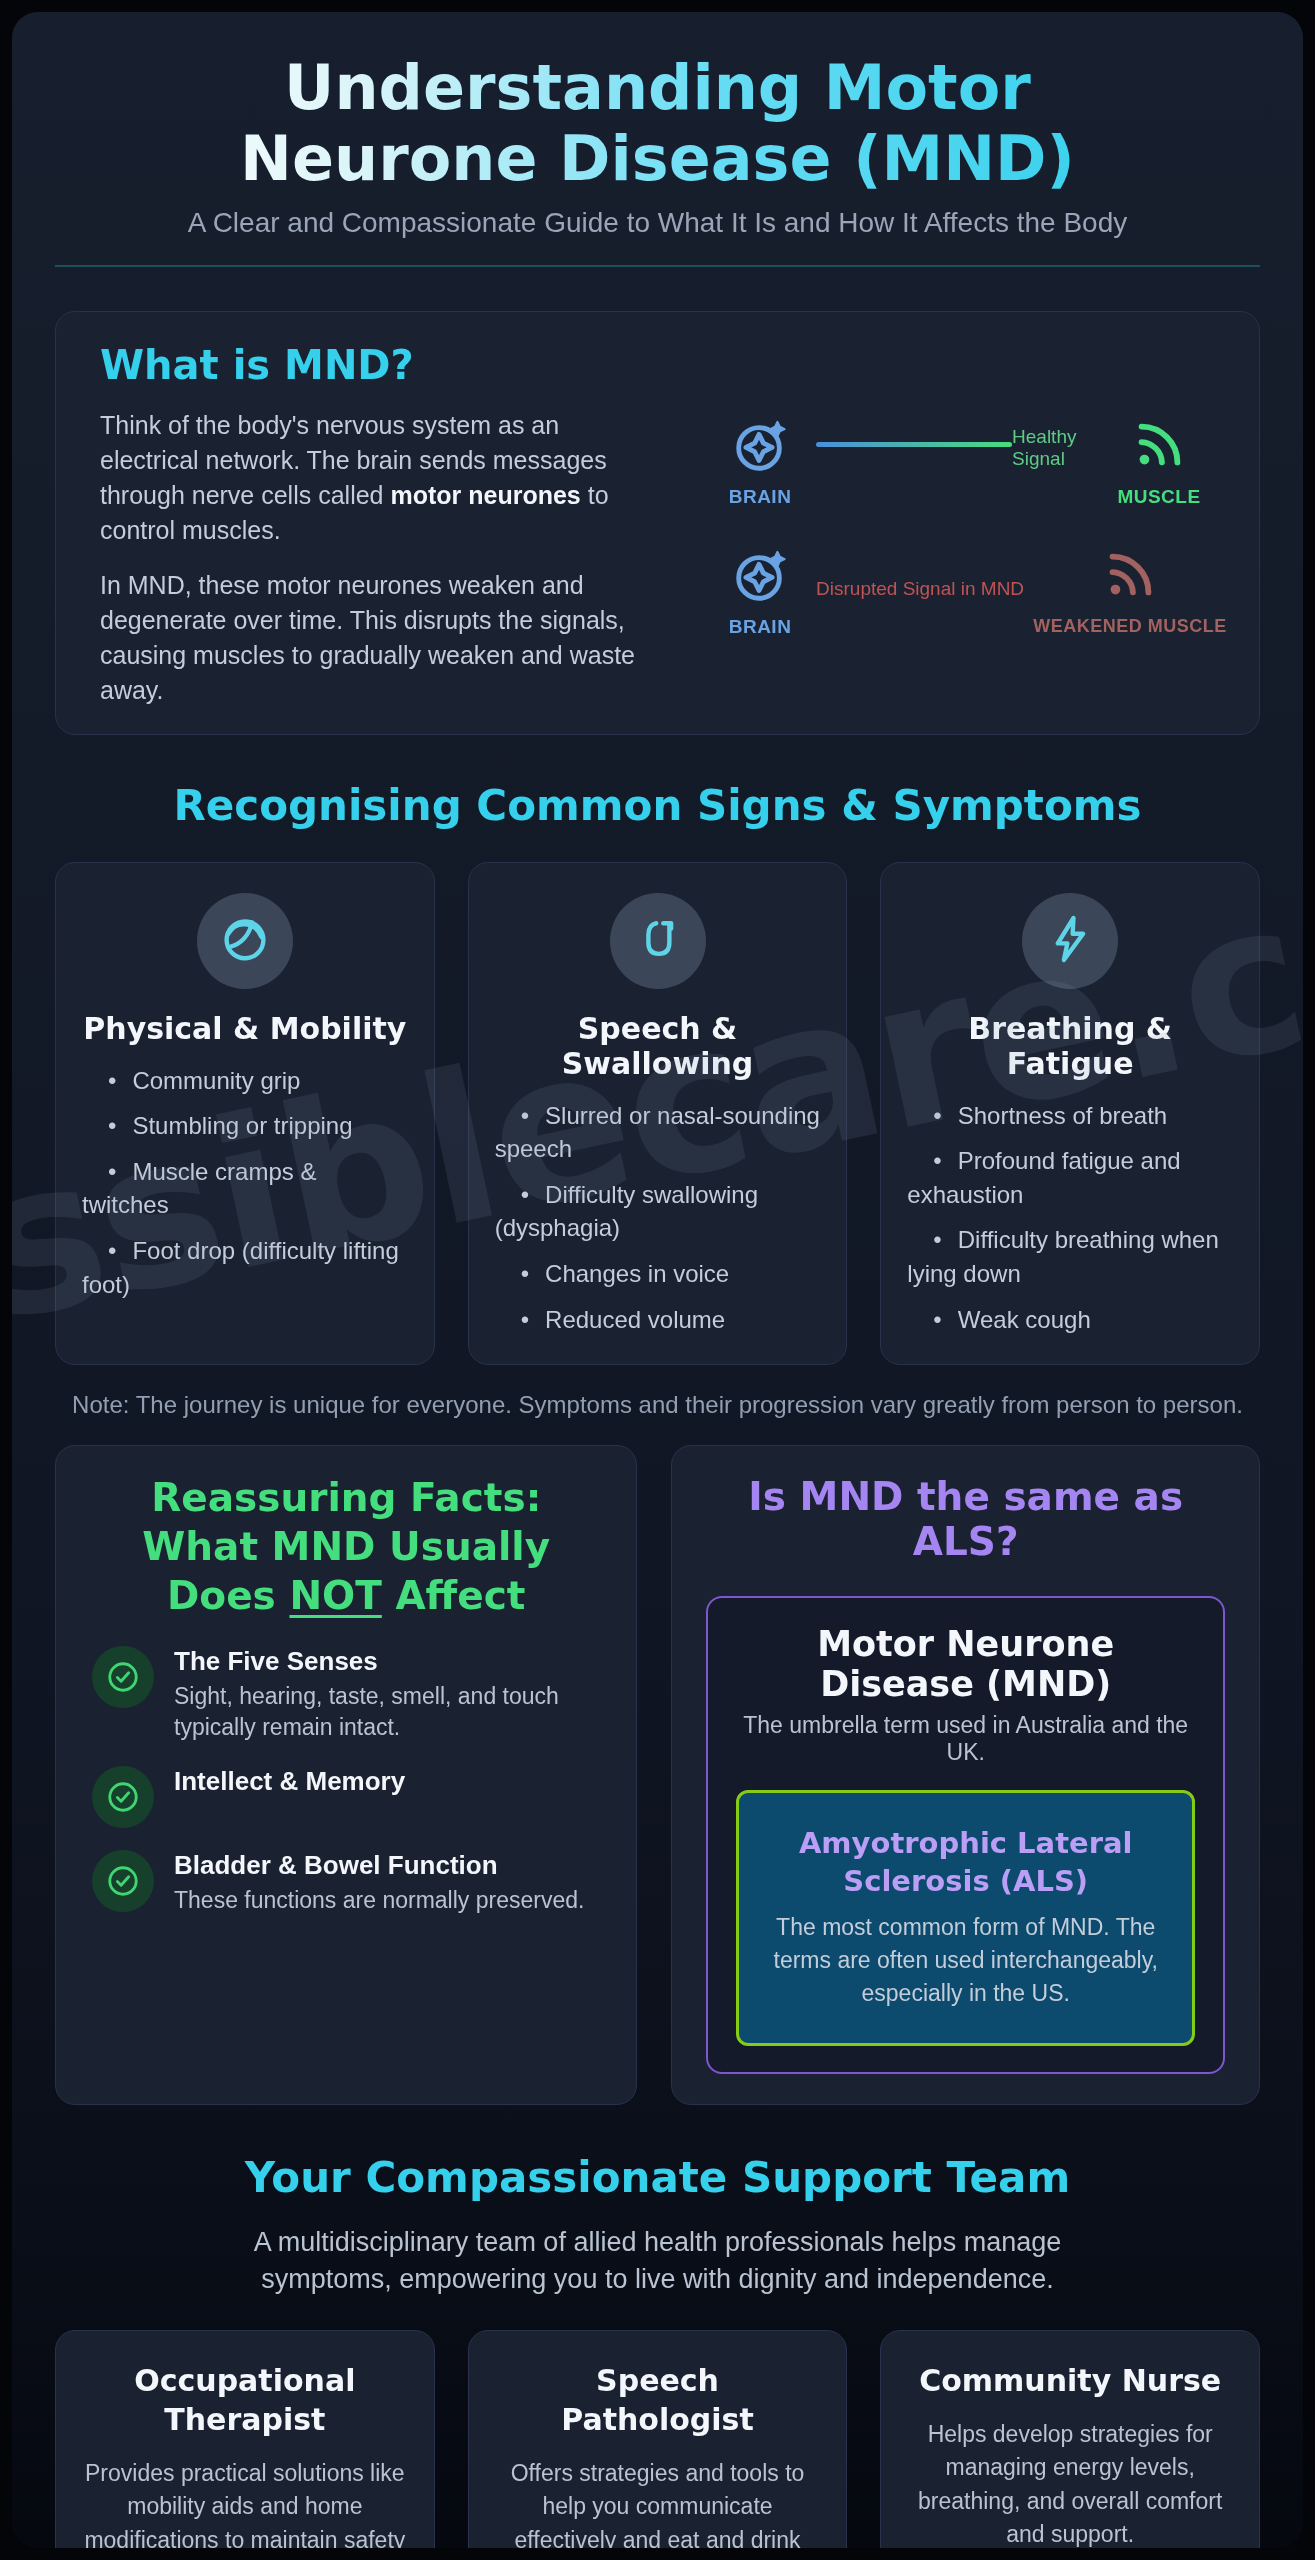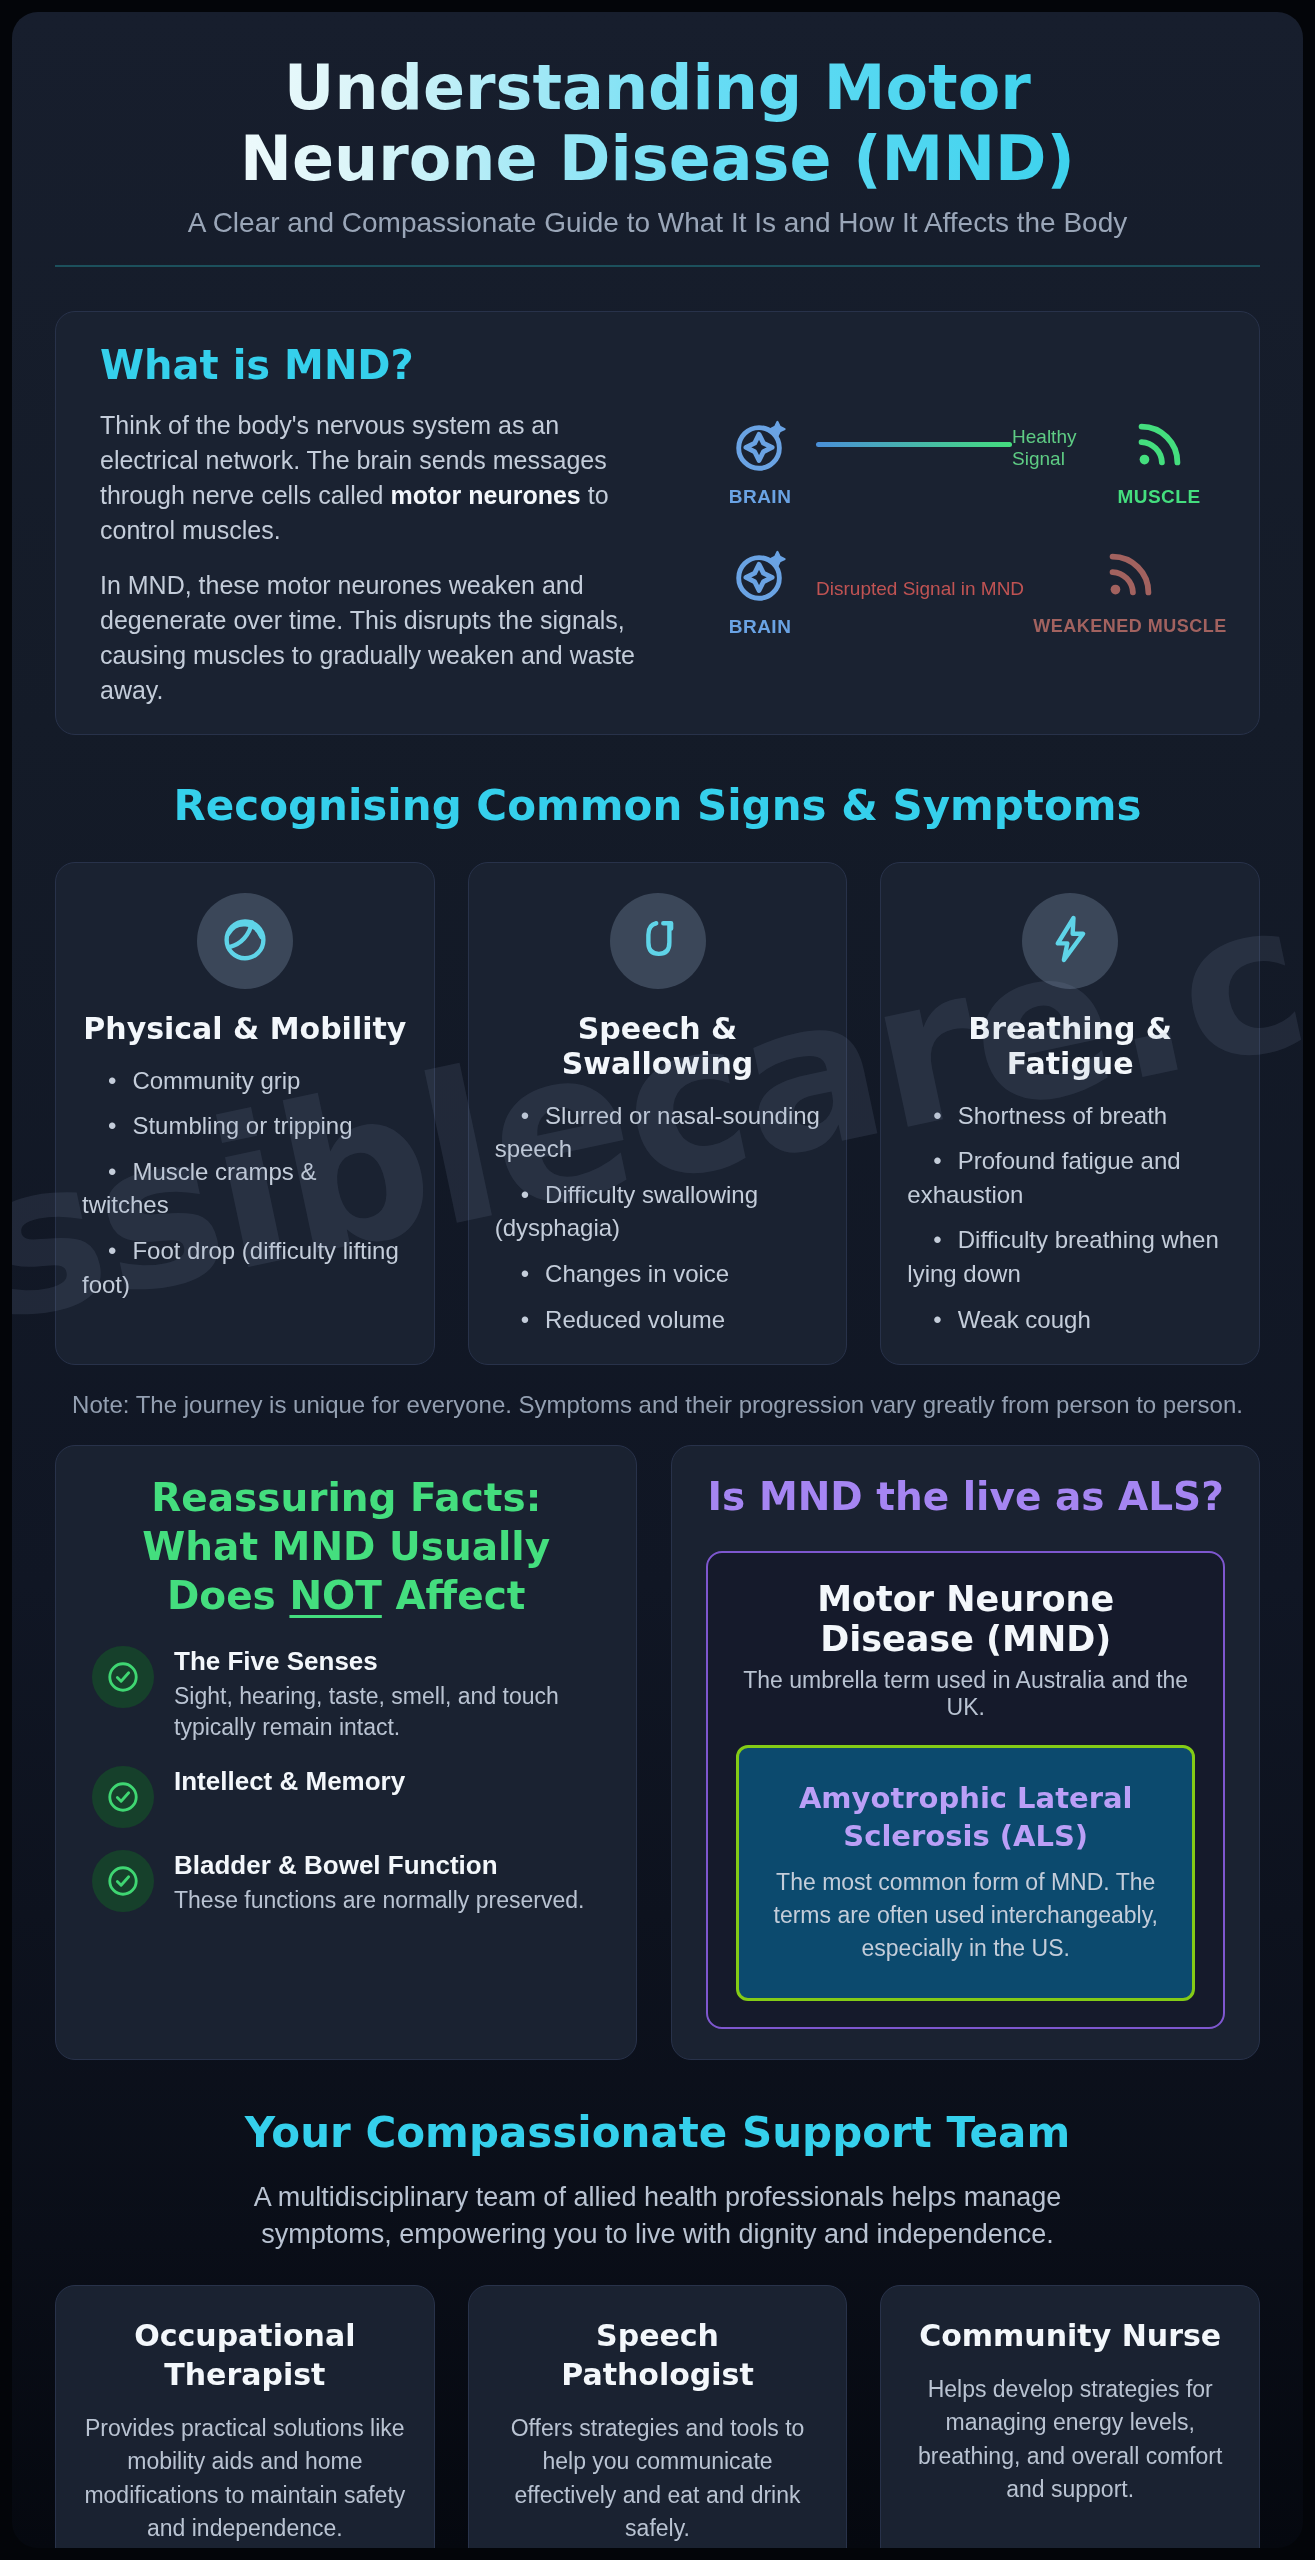--- a/index.html
+++ b/index.html
@@ -260,21 +260,21 @@
             </svg>
           </div>
           <div>
             <h4>Bladder &amp; Bowel Function</h4>
             <p>These functions are normally preserved.</p>
           </div>
         </div>
       </div>
 
       <div class="card als-card">
-        <h3>Is MND the live as ALS?</h3>
+        <h3>Is MND the same as ALS?</h3>
         <div class="mnd-box">
           <h4>Motor Neurone Disease (MND)</h4>
           <div class="mnd-sub">The umbrella term used in Australia and the UK.</div>
           <div class="als-box">
             <h4>Amyotrophic Lateral Sclerosis (ALS)</h4>
             <p>The most common form of MND. The terms are often used interchangeably, especially in the US.</p>
           </div>
         </div>
       </div>
     </div>

